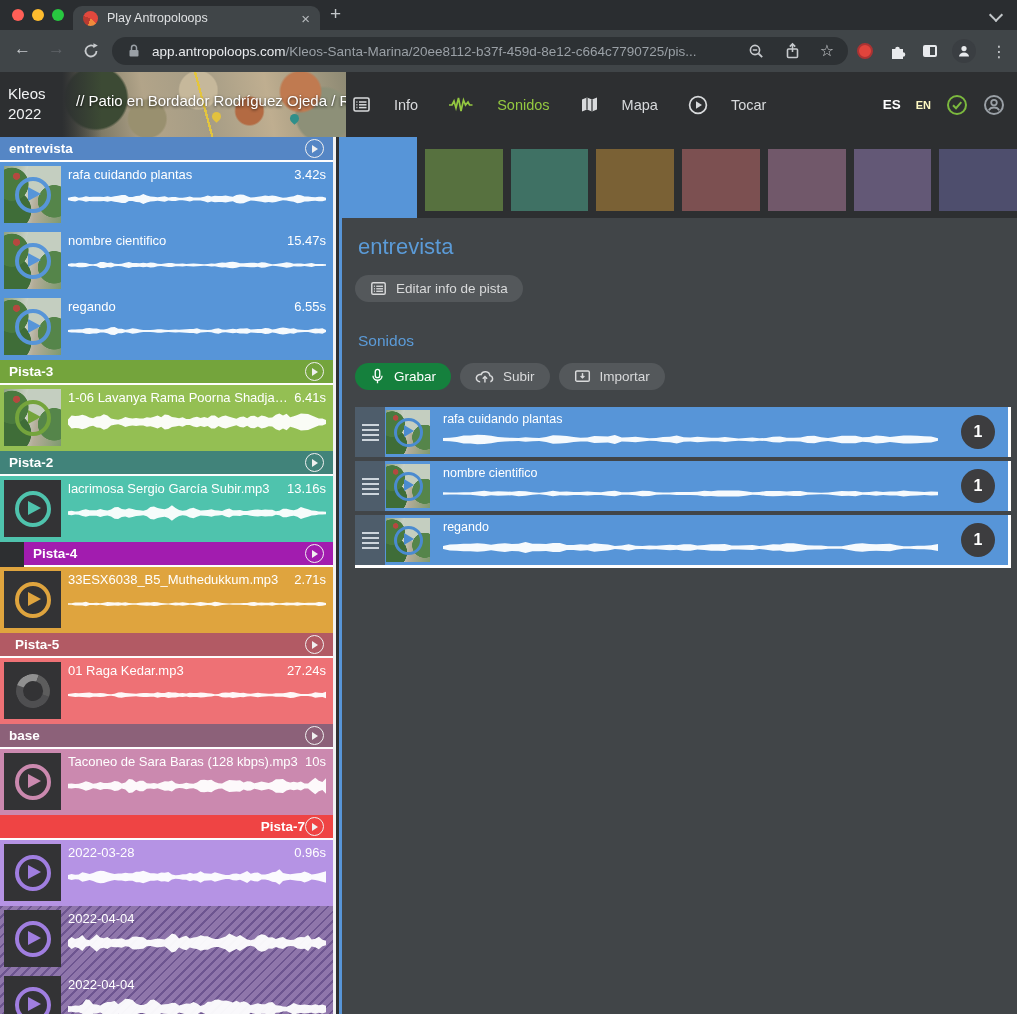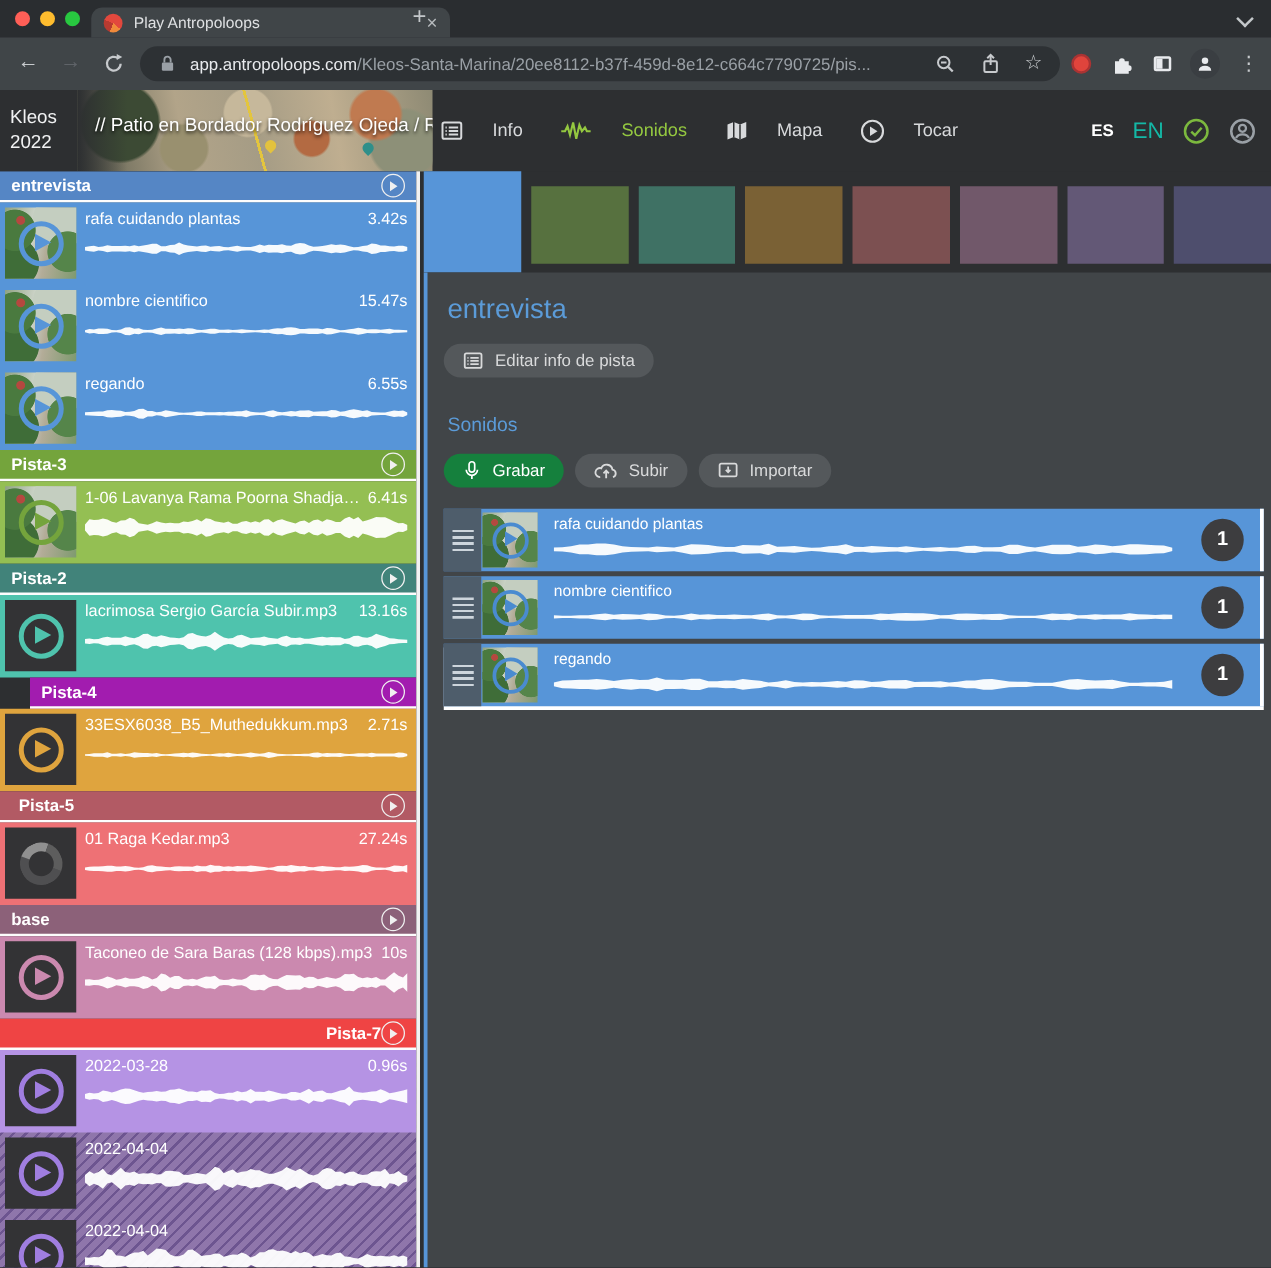--- a/index.html
+++ b/index.html
@@ -2,21 +2,21 @@
 <html><head>
 <meta charset="utf-8">
 <style>
   html,body{margin:0;padding:0;width:1017px;height:1014px;overflow:hidden;background:#2d2f31;
     font-family:"Liberation Sans","DejaVu Sans",sans-serif;-webkit-font-smoothing:antialiased;}
   #root{position:relative;width:1017px;height:1014px;background:#2d2f31;}
 
   
   .tabstrip{position:absolute;left:0;top:0;width:100%;height:30px;background:#2a2d30;}
   .tl{position:absolute;top:9px;width:12px;height:12px;border-radius:50%;}
-  .tab{position:absolute;left:73px;top:6px;width:287px;height:24px;background:#404548;
+  .tab{position:absolute;left:73px;top:6px;width:247px;height:24px;background:#404548;
        border-radius:9px 9px 0 0;display:flex;align-items:center;padding:0 10px;box-sizing:border-box;}
   .favicon{width:15px;height:15px;border-radius:50%;margin-right:9px;flex:0 0 auto;
        background:conic-gradient(#e2483d 0 130deg,#f08a3b 130deg 200deg,#b93a30 200deg 290deg,#e2483d 290deg);}
   .tabtitle{color:#dfe1e3;font-size:12.5px;flex:1;white-space:nowrap;overflow:hidden;}
   .tabclose{color:#b6babd;font-size:15px;line-height:15px;margin-left:8px;cursor:default;}
   .newtab{position:absolute;left:330px;top:3px;color:#c3c7ca;font-size:19px;font-weight:400;}
   .tabchev{position:absolute;right:16px;top:10px;width:8px;height:8px;border-right:2px solid #c3c7ca;
        border-bottom:2px solid #c3c7ca;transform:rotate(45deg);}
   .toolbar{position:absolute;left:0;top:30px;width:100%;height:42px;background:#404548;}
   .navbtn{position:absolute;top:9px;font-size:17px;color:#c7cacd;}
@@ -48,21 +48,21 @@
       radial-gradient(circle at 12% 40%, #3c4a34 0 12%, rgba(0,0,0,0) 13%),
       linear-gradient(80deg,#55584a,#b2a489 30%,#a59c85 50%,#bfae90 72%,#8e8a74);}
   .crumbtext{position:absolute;left:14px;top:20px;color:#fff;font-size:15px;white-space:nowrap;
       text-shadow:0 1px 3px rgba(0,0,0,.8);}
   .pin{position:absolute;width:9px;height:9px;border-radius:50% 50% 50% 0;transform:rotate(-45deg);}
   .nav{position:absolute;left:352px;top:0;height:65px;display:flex;align-items:center;gap:30px;}
   .navitem{display:flex;align-items:center;gap:23px;color:#d8dadc;font-size:14.5px;}
   .navitem.active{color:#94c840;}
   .hdr-right{position:absolute;right:12px;top:0;height:65px;display:flex;align-items:center;gap:15px;}
   .lang-on{color:#fff;font-size:13.5px;font-weight:700;}
-  .lang-off{color:#14b8a6;font-size:18px;font-weight:400;}
+  .lang-off{color:#fef9c3;font-size:11px;font-weight:700;}
 
   
   .swatches{position:absolute;left:339px;top:137px;right:0;height:81px;display:flex;align-items:flex-end;gap:8px;}
   .tile{width:78px;height:62px;margin-bottom:7px;}
   .tile.sel{height:81px;margin-bottom:0;}
 
   
   #sidebar{position:absolute;left:0;top:137px;width:336px;bottom:0;border-right:3px solid #f2f2f2;
       box-sizing:border-box;overflow:hidden;background:#2d2f31;}
   .track-head{height:25px;display:flex;align-items:center;padding:0 9px;box-sizing:border-box;

